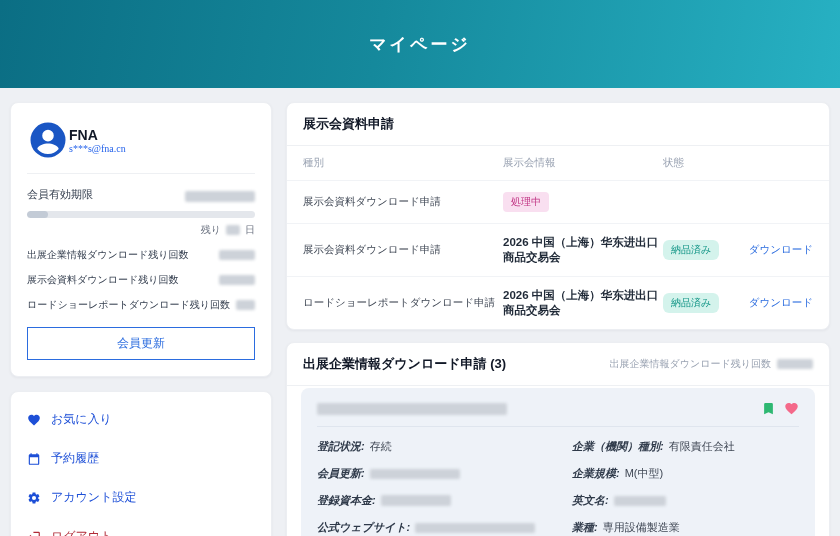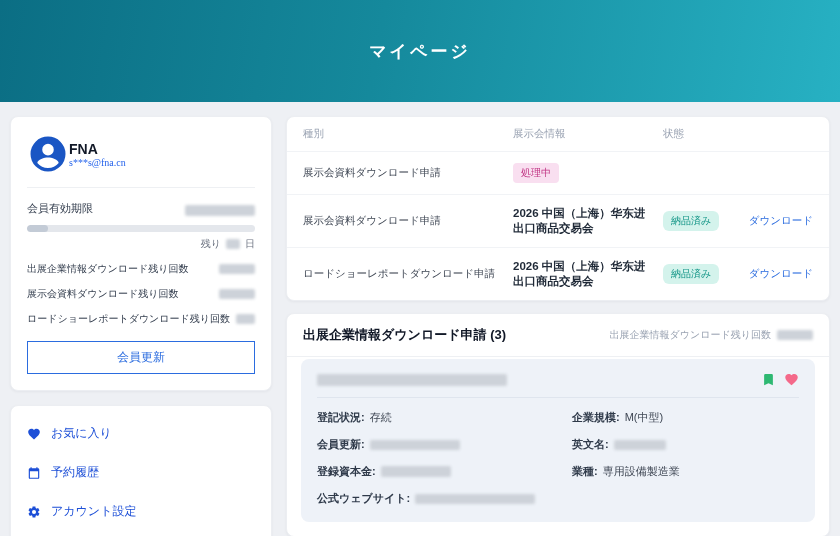--- a/index.html
+++ b/index.html
@@ -5,21 +5,21 @@
   * { box-sizing: border-box; }
   html,body { margin:0; padding:0; }
   body {
     width:840px; height:536px; overflow:hidden;
     background:#eef0f4;
     font-family:"Liberation Sans", sans-serif;
     color:#1f2937;
   }
   
   .topbar {
-    height:102px;
+    height:88px;
     background:linear-gradient(100deg,#0b6e84 0%,#15899c 45%,#27b1c3 100%);
     display:flex; align-items:center; justify-content:center;
   }
   .topbar-title {
     color:#fff; font-size:17px; font-weight:bold; letter-spacing:3px; margin:0;
   }
   
   .content { display:flex; gap:14px; padding:14px 10px 0 10px; align-items:flex-start; }
   .left-col { width:262px; flex:0 0 262px; display:flex; flex-direction:column; gap:14px; }
   .right-col { flex:1; min-width:0; display:flex; flex-direction:column; gap:12px; }
@@ -57,42 +57,41 @@
   .menu { padding:8px 16px; }
   .menu-item { display:flex; align-items:center; gap:10px; padding:11px 0; font-size:12px; color:#1d4fd7; cursor:pointer; }
   .menu-item.logout { color:#b02a37; }
   .menu-icon { width:14px; height:14px; flex:0 0 14px; display:inline-flex; }
   
   .card-header { padding:12px 16px; border-bottom:1px solid #eef0f3; display:flex; justify-content:space-between; align-items:center; }
   .card-title { font-size:13px; font-weight:bold; color:#111827; }
   .tbl-row {
     display:grid; grid-template-columns:200px 1fr 150px;
     align-items:center; padding:11px 16px; border-bottom:1px solid #f1f3f6;
-    column-gap:10px;
   }
   .tbl-row:last-child { border-bottom:none; }
   .tbl-head { font-size:10.5px; color:#98a1b1; padding:10px 16px; }
   .cell-type { font-size:10.5px; color:#3f4754; }
   .cell-expo { font-size:11.5px; font-weight:bold; color:#1f2937; }
   .cell-status { display:flex; align-items:center; justify-content:space-between; gap:8px; }
   .badge { font-size:10px; padding:3px 8px; border-radius:4px; white-space:nowrap; }
   .badge[data-status="processing"] { background:#f9dff0; color:#c13584; }
   .badge[data-status="delivered"]  { background:#d4f3ec; color:#0e9384;border-radius:6px; }
   .dl-link { font-size:10.5px; color:#2b6cdf; text-decoration:none; white-space:nowrap; cursor:pointer; }
   
   .sec-right { display:flex; align-items:center; gap:6px; font-size:10px; color:#9aa3b2; }
   .company-panel {
     margin:2px 14px 14px 14px; background:#eef2f8; border-radius:8px; padding:13px 16px 16px 16px;
   }
   .company-head { display:flex; justify-content:space-between; align-items:center; padding-bottom:10px; border-bottom:1px solid #dfe5ee; }
   .company-icons { display:flex; gap:8px; align-items:center; }
   .c-icon { width:15px; height:15px; display:inline-flex; cursor:pointer; }
   .fields-grid { display:grid; grid-template-columns:1fr 1fr; column-gap:28px; }
   .field { display:flex; align-items:center; gap:5px; margin-top:12px; font-size:11px; }
-  .f-label { font-weight:bold; color:#2f3a4a; white-space:nowrap; }
+  .f-label { font-weight:bold; color:#2f3a4a; white-space:nowrap;font-style:italic; }
   .f-value { color:#3f4754; }
 </style>
 </head>
 <body>
 
 <div class="topbar">
   <h1 class="topbar-title">マイページ</h1>
 </div>
 
 <div class="content">
@@ -173,20 +172,23 @@
             </svg>
         </span>
         <span>ログアウト</span>
       </div>
     </div>
   </div>
 
   <div class="right-col">
 
     <div class="card">
+      <div class="card-header">
+        <span class="card-title">展示会資料申請</span>
+      </div>
 
       <div class="tbl-row tbl-head">
         <span>種別</span>
         <span>展示会情報</span>
         <span>状態</span>
       </div>
 
       <div class="tbl-row">
         <span class="cell-type">展示会資料ダウンロード申請</span>
         <span class="cell-status">
@@ -256,20 +258,24 @@
             </div>
             <div class="field">
               <span class="f-label">公式ウェブサイト:</span>
               <span class="blur w120"></span>
             </div>
 
           </div>
 
           <div>
             <div class="field">
+              <span class="f-label">企業（機関）種別:</span>
+              <span class="f-value">有限責任会社</span>
+            </div>
+            <div class="field">
               <span class="f-label">企業規模:</span>
               <span class="f-value">M(中型)</span>
             </div>
             <div class="field">
               <span class="f-label">英文名:</span>
               <span class="blur w52"></span>
             </div>
             <div class="field">
               <span class="f-label">業種:</span>
               <span class="f-value">専用設備製造業</span>

